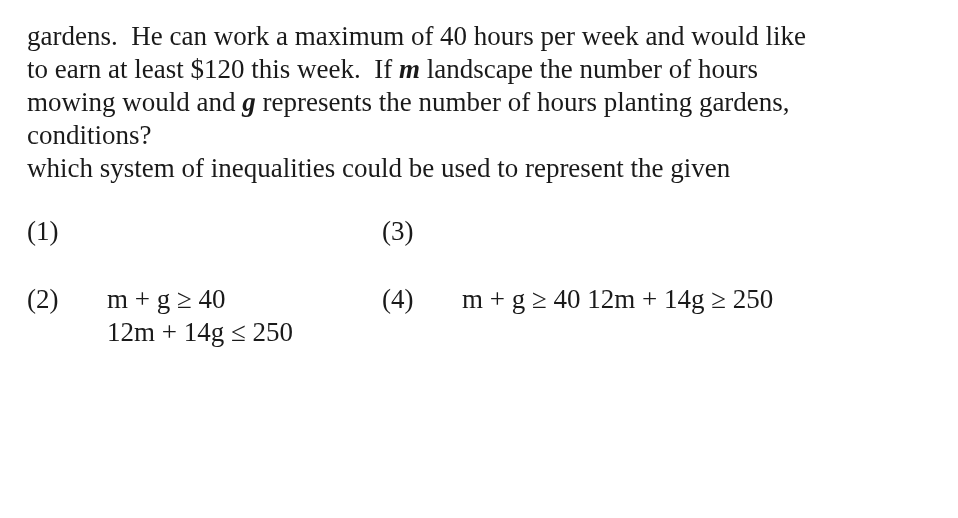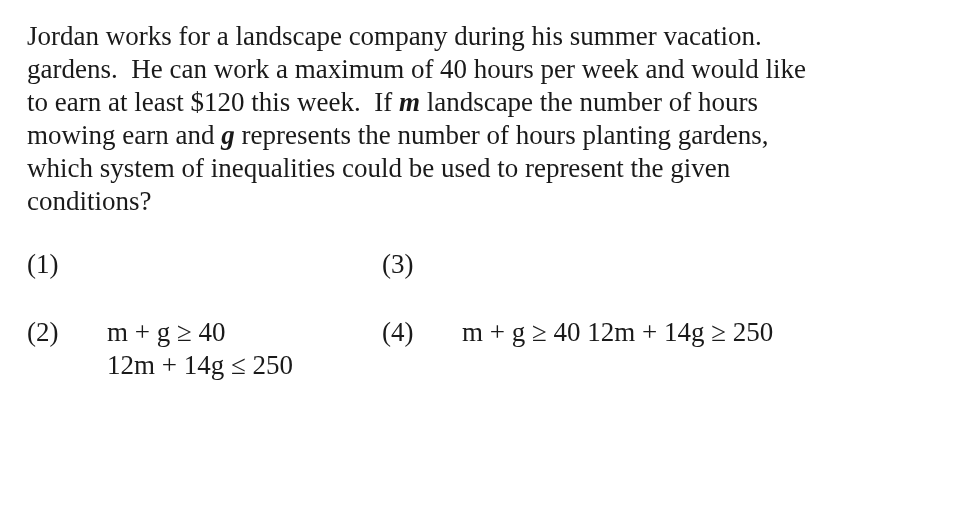--- a/index.html
+++ b/index.html
@@ -55,26 +55,25 @@
     line-height: 33px;
     height: 33px;
   }
 </style>
 </head>
 <body>
 
 <div class="page">
 
   <div class="problem">
-    <div class="pline"><span>Jordan works for a landscape company during his summer vacation.</span></div>
     <div class="pline"><span>gardens.  He can work a maximum of 40 hours per week and would like</span></div>
     <div class="pline"><span>to earn at least $120 this week.  If </span><span class="var">m</span><span> landscape the number of hours</span></div>
-    <div class="pline"><span>mowing earn and </span><span class="var">g</span><span> represents the number of hours planting gardens,</span></div>
+    <div class="pline"><span>mowing would and </span><span class="var">g</span><span> represents the number of hours planting gardens,</span></div>
+    <div class="pline"><span>conditions?</span></div>
     <div class="pline"><span>which system of inequalities could be used to represent the given</span></div>
-    <div class="pline"><span>conditions?</span></div>
   </div>
 
   <div class="options">
 
     <div class="opt-row">
       <div class="option col1">
         <span class="opt-num">(1)</span>
       </div>
       <div class="option">
         <span class="opt-num">(3)</span>

